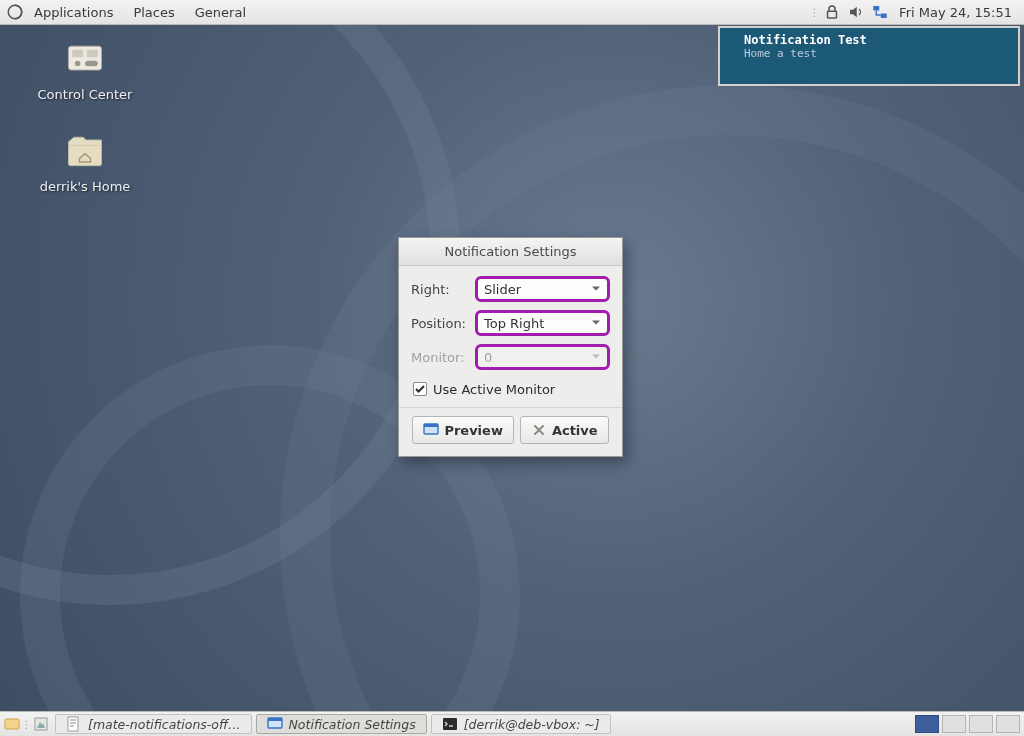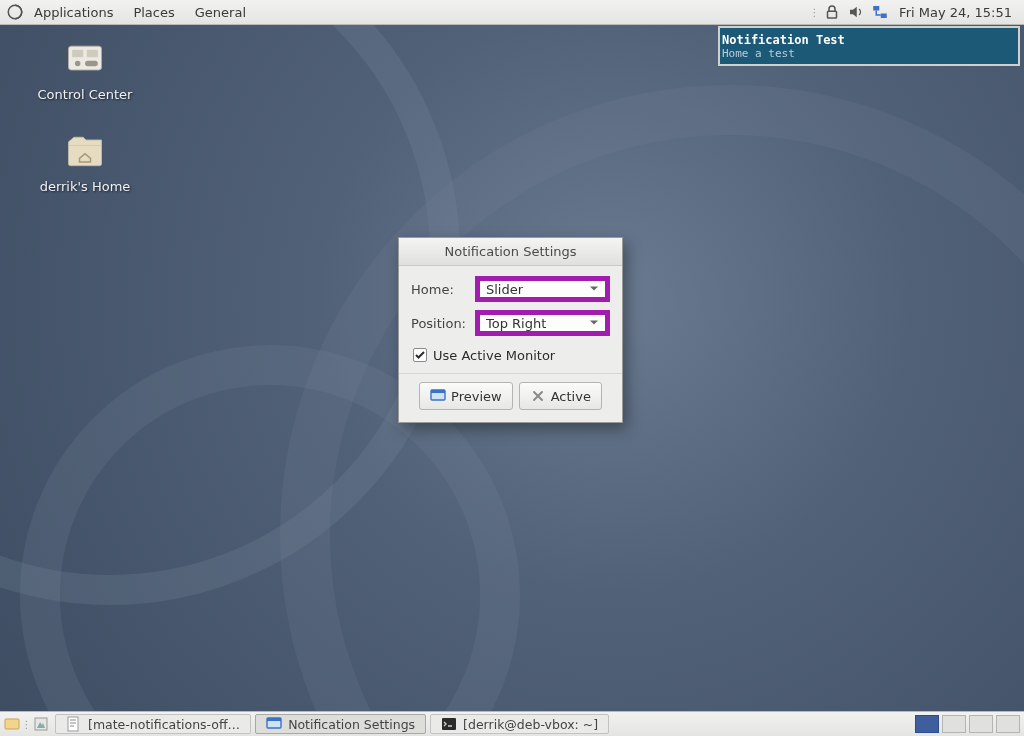--- a/index.html
+++ b/index.html
@@ -64,24 +64,24 @@
     display: flex; align-items: center; justify-content: center;
   }
   .folder-icon svg, .control-icon svg { width: 44px; height: 44px; }
   .desktop-icon-label { font-size: 13px; text-shadow: 1px 1px 2px rgba(0,0,0,0.6); }
 
   
   .notification {
     position: absolute;
     top: 1px; right: 4px;
     width: 302px;
-    height: 40px;
+    height: 60px;
     background: #1b5976;
     border: 2px solid #d0d0cc;
-    padding: 5px 2px;
+    padding: 5px 24px;
     color: #d8e8e8;
     font-family: "DejaVu Sans Mono", monospace;
     font-size: 12px;
   }
   .notification-title { font-weight: bold; color: #fff; }
   .notification-body { font-size: 11px; color: #bcd; }
 
   
   .dialog {
     position: absolute;
@@ -101,22 +101,22 @@
   }
   .dialog-body { padding: 10px 12px 2px; }
   .section-title { font-weight: bold; font-size: 14px; color: #303030; margin-bottom: 10px; }
   .form-row { display: flex; align-items: center; margin-bottom: 8px; }
   .form-label { width: 64px; font-size: 13px; color: #444; }
   .form-label.disabled { color: #a0a0a0; }
   .combo {
     flex: 1;
     height: 26px;
     background: #fdfdfc;
-    border: 5px solid #a21caf;
-    border-radius: 0;
+    border: 3px solid #a21caf;
+    border-radius: 6px;
     display: flex; align-items: center;
     padding: 0 6px;
     position: relative;
     font-size: 13px;
     color: #333;
   }
   .combo.disabled { color: #a0a0a0; background: #f1f1ef; }
   .combo .caret {
     position: absolute; right: 6px; top: 50%; transform: translateY(-50%);
   }
@@ -141,40 +141,41 @@
   }
   .btn {
     height: 28px;
     padding: 0 10px;
     background: linear-gradient(#fbfbf9, #e7e7e5);
     border: 1px solid #b4b4b2;
     border-radius: 3px;
     display: flex; align-items: center; gap: 5px;
     font-size: 13px; color: #333;
     cursor: pointer;
+    font-weight: bold;
   }
   .btn svg { width: 16px; height: 14px; }
 
   
   .bottom-panel {
     position: absolute;
     bottom: 0; left: 0; right: 0;
     height: 25px;
     background: linear-gradient(#f2f2f0, #e4e4e2);
     border-top: 1px solid #b8b8b6;
     display: flex;
     align-items: stretch;
     color: #3a3a3a;
   }
   .panel-launcher {
     width: 24px; display: flex; align-items: center; justify-content: center;
     color: #776; font-size: 14px;
   }
   .panel-sep { width: 5px; display:flex; align-items:center; justify-content:center; color:#999; font-size:10px; }
-  .taskbar { display: flex; align-items: stretch; }
+  .taskbar { display: flex; align-items: stretch; font-style: italic; }
   .task-button {
     display: flex; align-items: center; gap: 6px;
     padding: 0 10px;
     border: 1px solid #c2c2c0;
     background: #eaeae8;
     margin: 2px 2px;
     border-radius: 2px;
     max-width: 200px;
     font-size: 12.5px;
     color: #444;
@@ -264,39 +265,48 @@
   <div class="notification">
     <div class="notification-title">Notification Test</div>
     <div class="notification-body">Home a test</div>
   </div>
 
   <div class="dialog">
     <div class="dialog-title">Notification Settings</div>
     <div class="dialog-body">
 
       <div class="form-row">
-        <div class="form-label">Home:</div>
+        <div class="form-label">Right:</div>
         <div class="combo">
           <span>Slider</span>
           <span class="caret"><svg viewBox="0 0 10 10">
                 <path d="M1 3l4 4 4-4z"></path>
               </svg></span>
         </div>
       </div>
 
       <div class="form-row">
         <div class="form-label">Position:</div>
         <div class="combo">
           <span>Top Right</span>
           <span class="caret"><svg viewBox="0 0 10 10">
                 <path d="M1 3l4 4 4-4z"></path>
               </svg></span>
         </div>
       </div>
 
+      <div class="form-row">
+        <div class="form-label disabled">Monitor:</div>
+        <div class="combo disabled">
+          <span>0</span>
+          <span class="caret"><svg viewBox="0 0 10 10">
+                <path d="M1 3l4 4 4-4z"></path>
+              </svg></span>
+        </div>
+      </div>
 
       <div class="check-row">
         <span class="checkbox">
           <svg viewBox="0 0 12 12">
               <path d="M2 6l2.5 2.5L10 3" fill="none" stroke="#2c2c2c" stroke-width="2"></path>
             </svg>
         </span>
         <span>Use Active Monitor</span>
       </div>
     </div>

